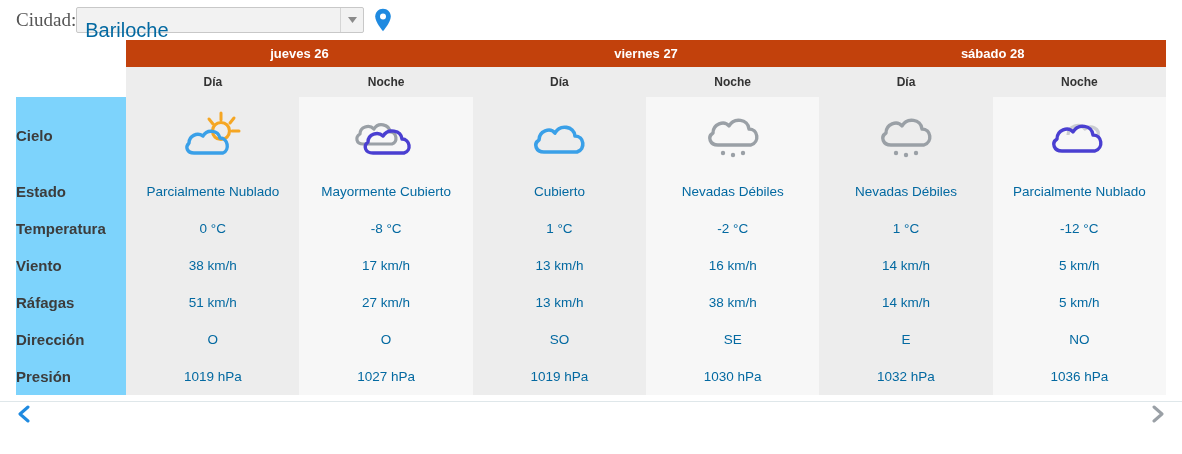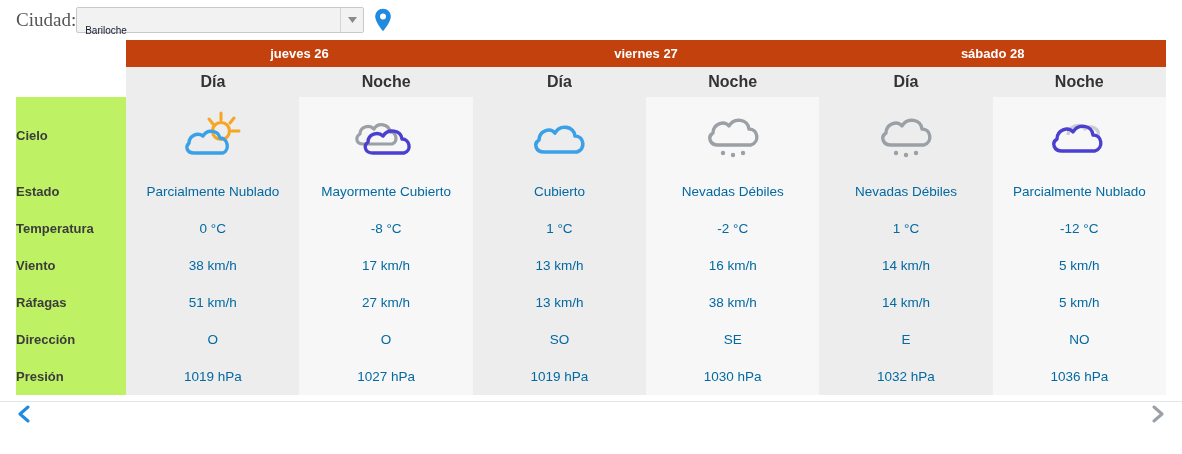--- a/index.html
+++ b/index.html
@@ -34,22 +34,22 @@
     width: 288px;
     height: 26px;
     border: 1px solid #c8c8c8;
     background: #f2f2f2;
     border-radius: 2px;
     box-sizing: border-box;
     display: flex;
     align-items: center;
   }
   .select-value {
-    font-size: 10px;
-    color: #0f172a;
+    font-size: 20px;
+    color: #0369a1;
     padding-left: 8px;
     flex: 1;
     white-space: nowrap;
     overflow: hidden;
     margin-top: 20px;
   }
   .select-arrow {
     width: 22px;
     height: 24px;
     border-left: 1px solid #d5d5d5;
@@ -92,35 +92,35 @@
   }
   .dayhead:last-child { border-right: none; }
   .corner-cell {
     background: #ffffff;
     border-bottom: 3px solid #1f8ae0;
   }
 
   
   .subhead {
     background: #ededed;
-    font-size: 16px;
+    font-size: 12px;
     font-weight: bold;
     text-align: center;
     height: 30px;
     color: #333;
     border-right: 2px solid #ffffff;
   }
 
   .rowlabel {
-    font-size: 13px;
+    font-size: 15px;
     font-weight: bold;
     color: #3c3c3c;
     padding-left: 16px;
     height: 37px;
-    background: #bef264;
+    background: #7dd3fc;
   }
   .cell {
     font-size: 13.5px;
     text-align: center;
     color: #0369a1;
     height: 37px;
     border-right: 2px solid #ffffff;
     border-bottom: 2px solid #ffffff;
   }
   .shade-a { background: #ededed; }

